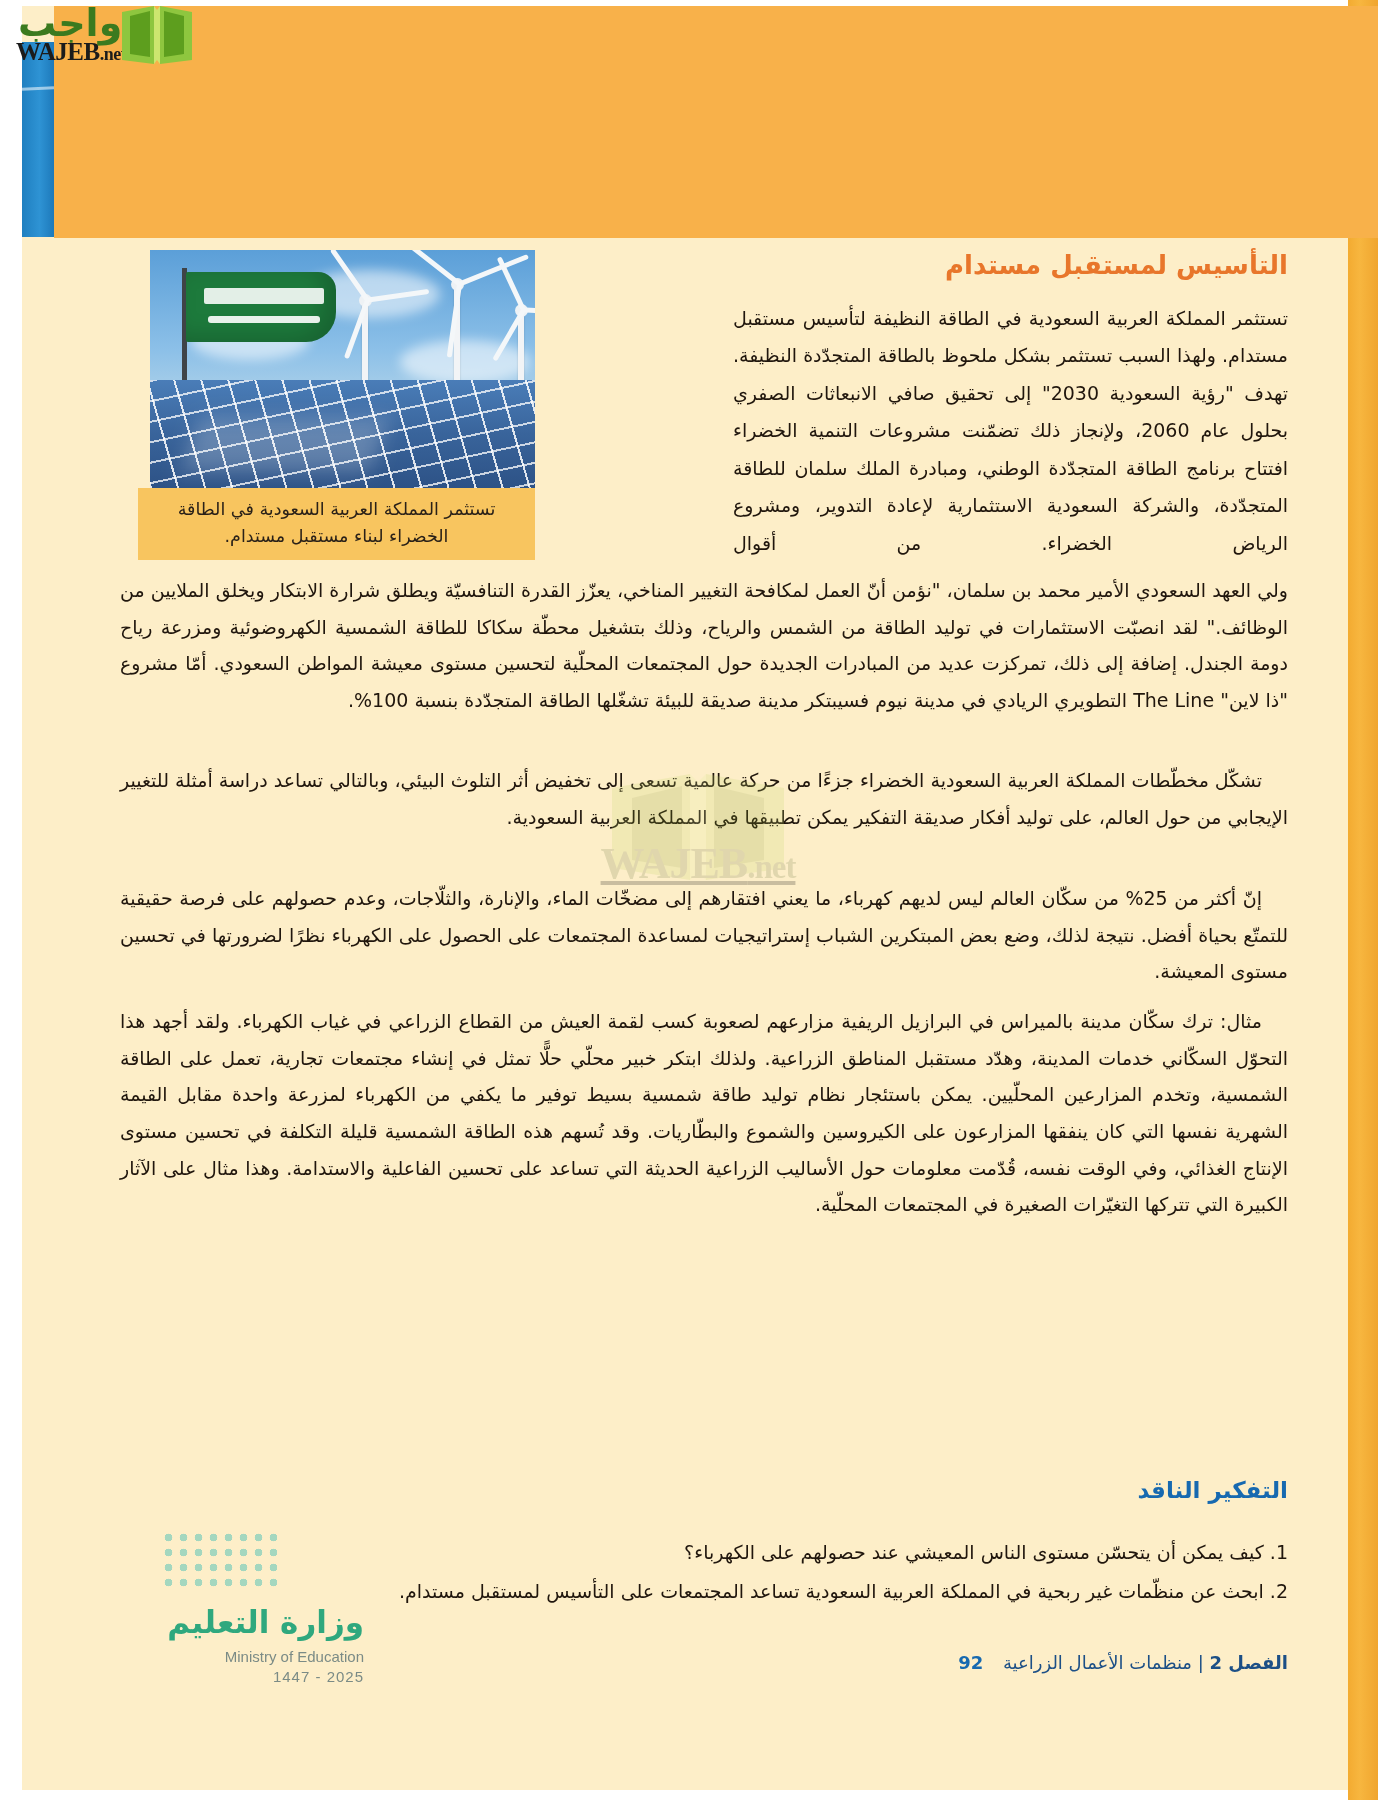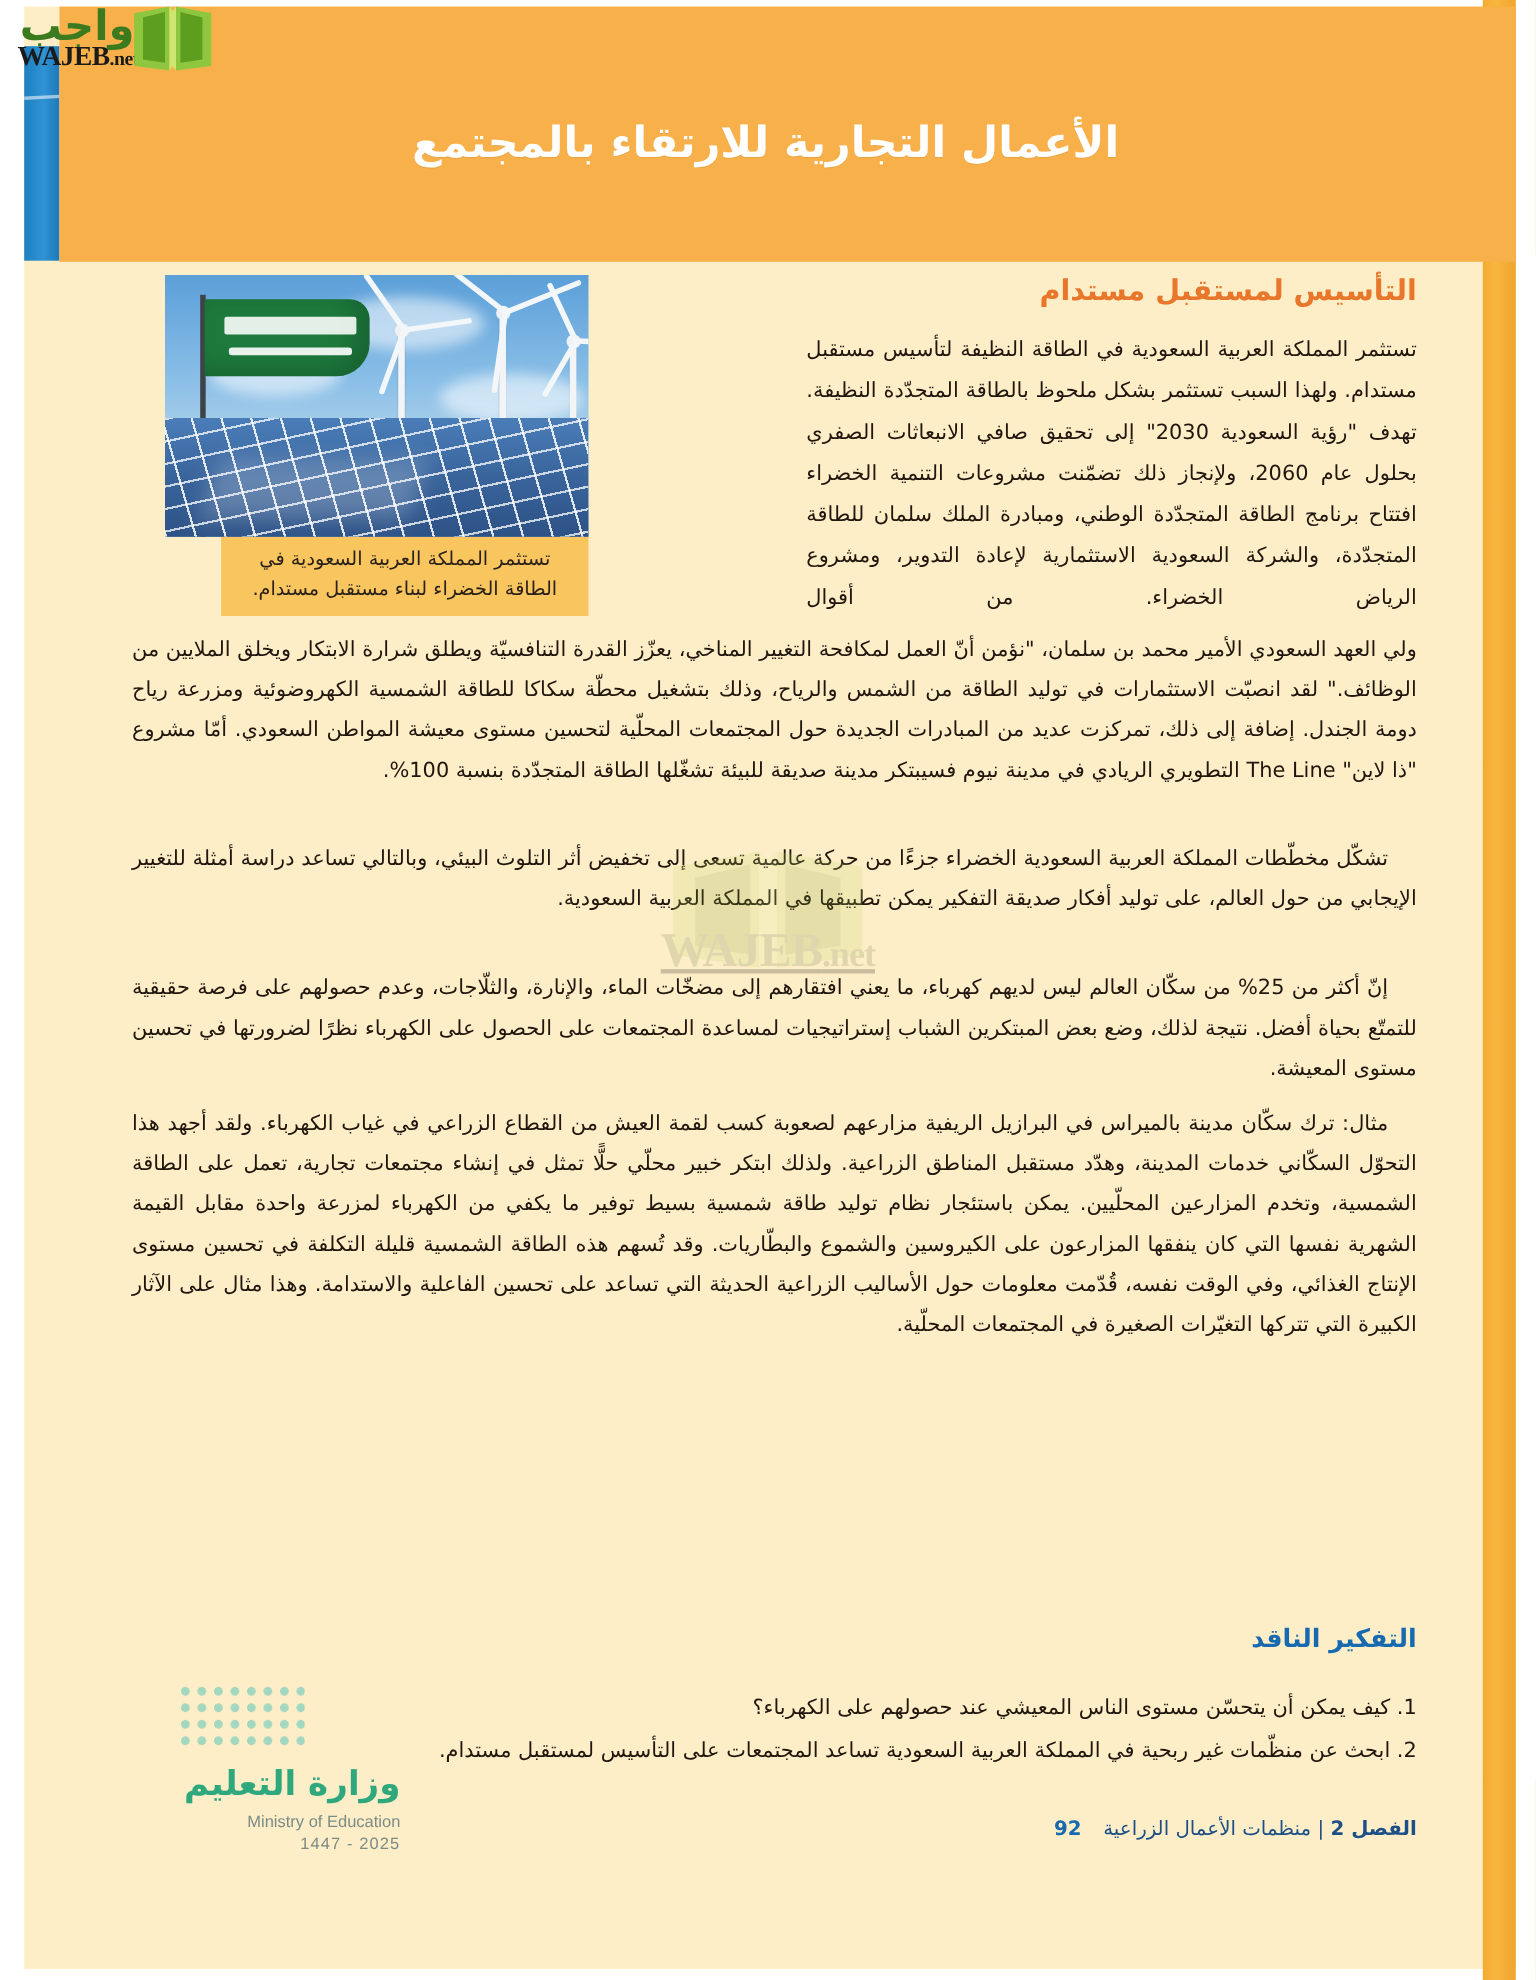--- a/index.html
+++ b/index.html
@@ -214,21 +214,21 @@
   }
   .solar-shine {
     position: absolute;
     left: 40px; bottom: 16px;
     width: 190px; height: 54px;
     background: rgba(255,255,255,0.22);
     filter: blur(10px);
     transform: skewX(-18deg);
   }
   .caption {
-    width: 334px;
+    width: 397px;
     box-sizing: border-box;
     background: #f8c55f;
     color: #2a2118;
     font-size: 17.5px;
     line-height: 1.55;
     padding: 8px 14px 10px 14px;
     text-align: center;
     font-family: "DejaVu Sans", "Liberation Sans", sans-serif;
   }
 
@@ -377,21 +377,20 @@
 
   <div class="paper-bg"></div>
   <div class="left-white"></div>
   <div class="right-white"></div>
   <div class="top-white"></div>
   <div class="bottom-white"></div>
   <div class="spine-right"></div>
   <div class="spine-left-blue"></div>
 
   <div class="header-band"></div>
-  <div class="header-title">الأعمال التجارية للارتقاء بالمجتمع</div>
 
   <div class="wajeb-logo">
     <div class="wajeb-ar">واجب</div>
     <div class="wajeb-en"><span>WAJEB</span><span class="dotnet">.net</span></div>
     <svg class="book-icon" viewBox="0 0 82 66">
       <path d="M6 10 L38 4 L38 62 L6 58 Z" fill="#8ec63f"></path>
       <path d="M44 4 L76 10 L76 58 L44 62 Z" fill="#8ec63f"></path>
       <path d="M14 14 L34 9 L34 55 L14 52 Z" fill="#5d9e1e"></path>
       <path d="M48 9 L68 14 L68 52 L48 55 Z" fill="#5d9e1e"></path>
       <path d="M38 4 L41 8 L44 4 L44 62 L41 58 L38 62 Z" fill="#cde66f"></path>

